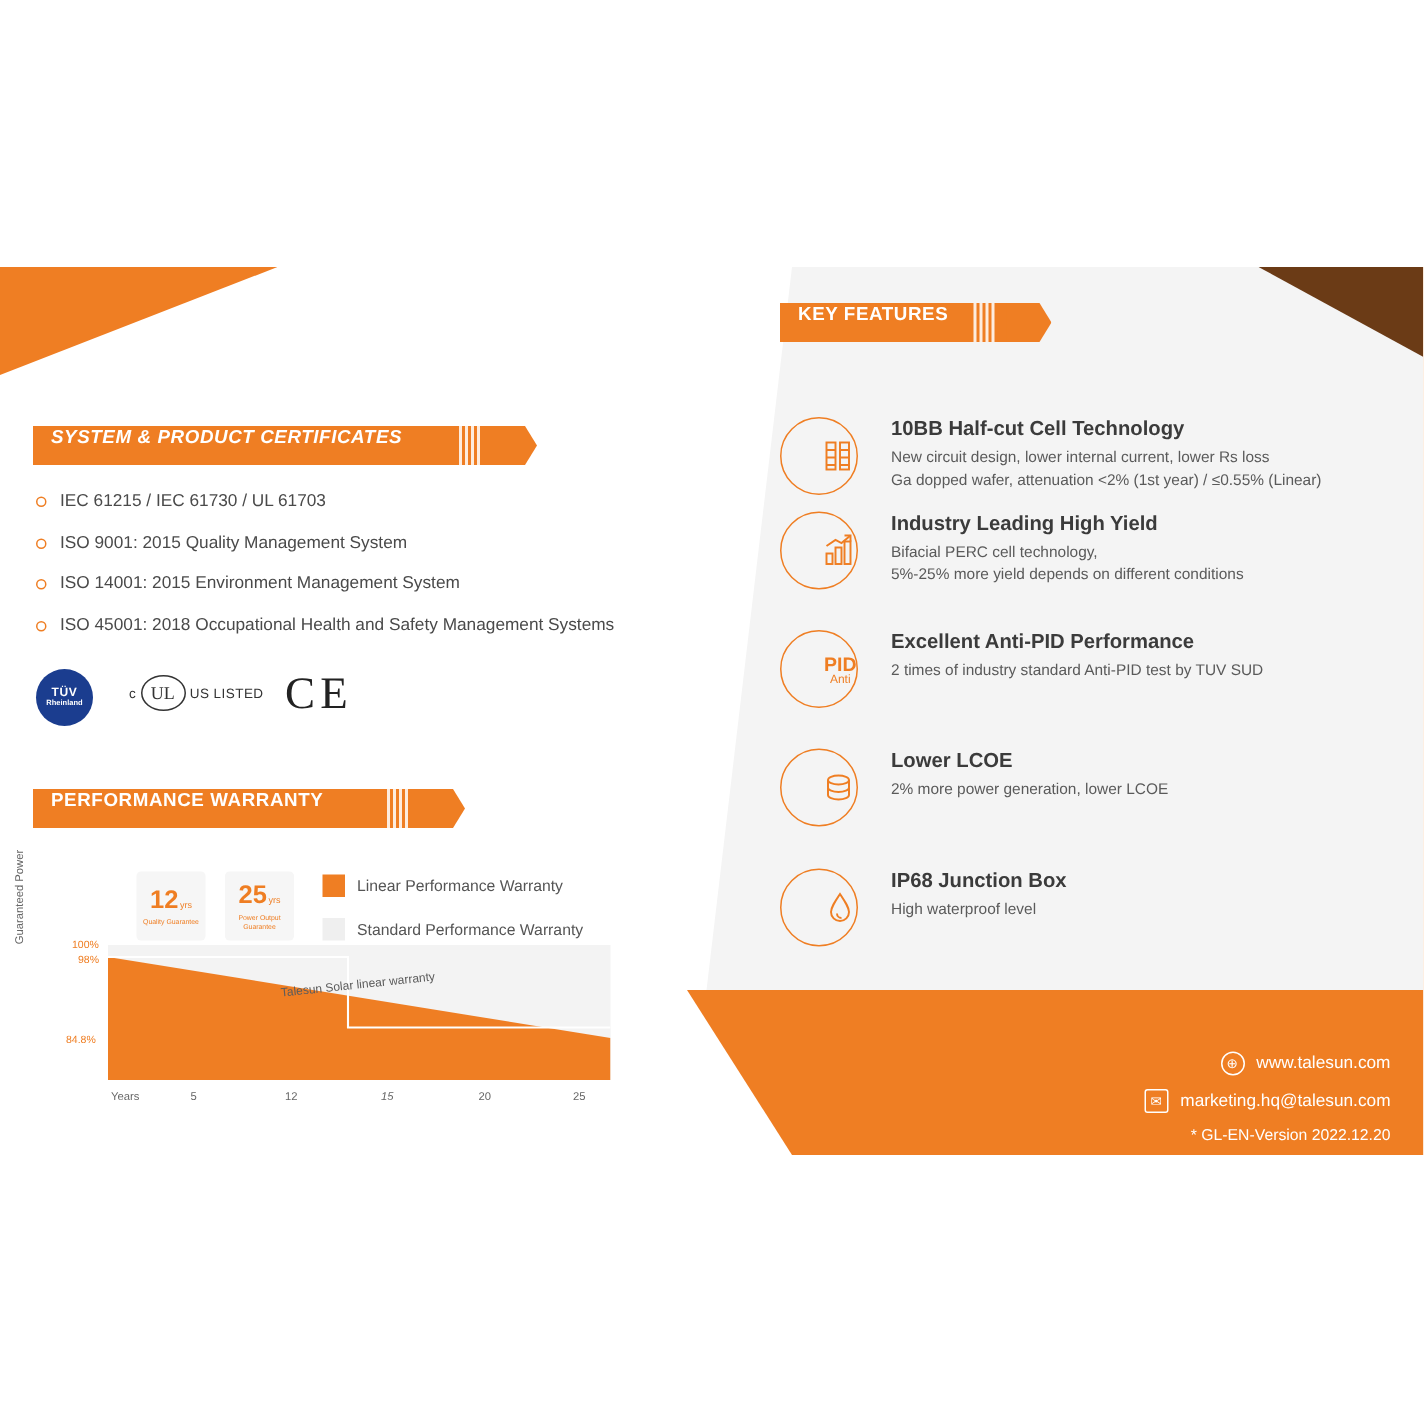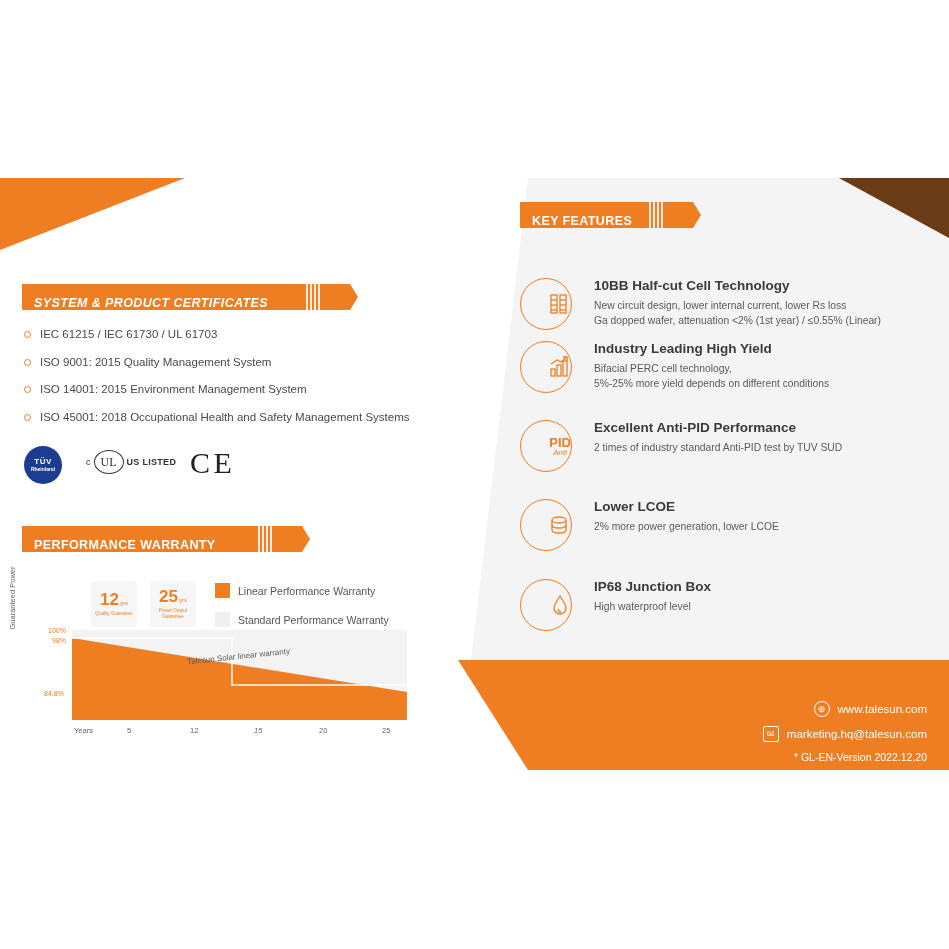--- a/index.html
+++ b/index.html
@@ -80,21 +80,21 @@
   
   .sec-header {
     position: absolute;
     height: 26px;
     background: #ef7e23;
     color: #ffffff;
     font-size: 12.5px;
     font-weight: bold;
     letter-spacing: .4px;
     display: flex;
-    align-items: flex-end;
+    align-items: flex-start;
     padding-left: 12px;
   }
   .sec-header .ribbon {
     position: absolute;
     right: -26px; top: 0;
     width: 30px; height: 26px;
     background: #ef7e23;
     clip-path: polygon(0 0, 22px 0, 30px 13px, 22px 26px, 0 26px);
   }
   .ribbon-lines {
@@ -151,21 +151,21 @@
     color: #333;
   }
   .ul-c { font-size: 9px; }
   .ul-circle {
     width: 30px; height: 24px;
     border: 1.6px solid #333;
     border-radius: 50%;
     display: flex; align-items: center; justify-content: center;
     font-size: 12px; font-weight: normal; font-family: "Liberation Serif", serif;
   }
-  .ul-txt { font-size: 9px; letter-spacing: .3px; font-weight: bold; }
+  .ul-txt { font-size: 9px; letter-spacing: .3px; }
   .ce-mark {
     position: absolute; left: 168px; top: 2px;
     font-family: "Liberation Serif", serif;
     font-size: 30px; color: #222; letter-spacing: -2px;
   }
   
   .warranty-wrap {
     position: absolute; left: 0; top: 0; width: 458px; height: 592px;
   }
   .badge {
@@ -426,21 +426,21 @@
           <div class="feat-title">Industry Leading High Yield</div>
           <div class="feat-desc" style="white-space:pre-line">Bifacial PERC cell technology,
 5%-25% more yield depends on different conditions</div>
         </div>
       </div>
 
       <div class="feat" style="top:242px;">
         <div class="feat-icon">
           <div style="text-align:center; line-height:1;">
             <div style="color:#ef7e23;font-size:13px;font-weight:bold;">PID</div>
-            <div style="color:#ef7e23;font-size:8px;font-style:italic;">Anti</div>
+            <div style="color:#ef7e23;font-size:8px;">Anti</div>
           </div>
         </div>
         <div class="feat-body">
           <div class="feat-title">Excellent Anti-PID Performance</div>
           <div class="feat-desc" style="white-space:pre-line">2 times of industry standard Anti-PID test by TUV SUD</div>
         </div>
       </div>
 
       <div class="feat" style="top:321px;">
         <div class="feat-icon">

